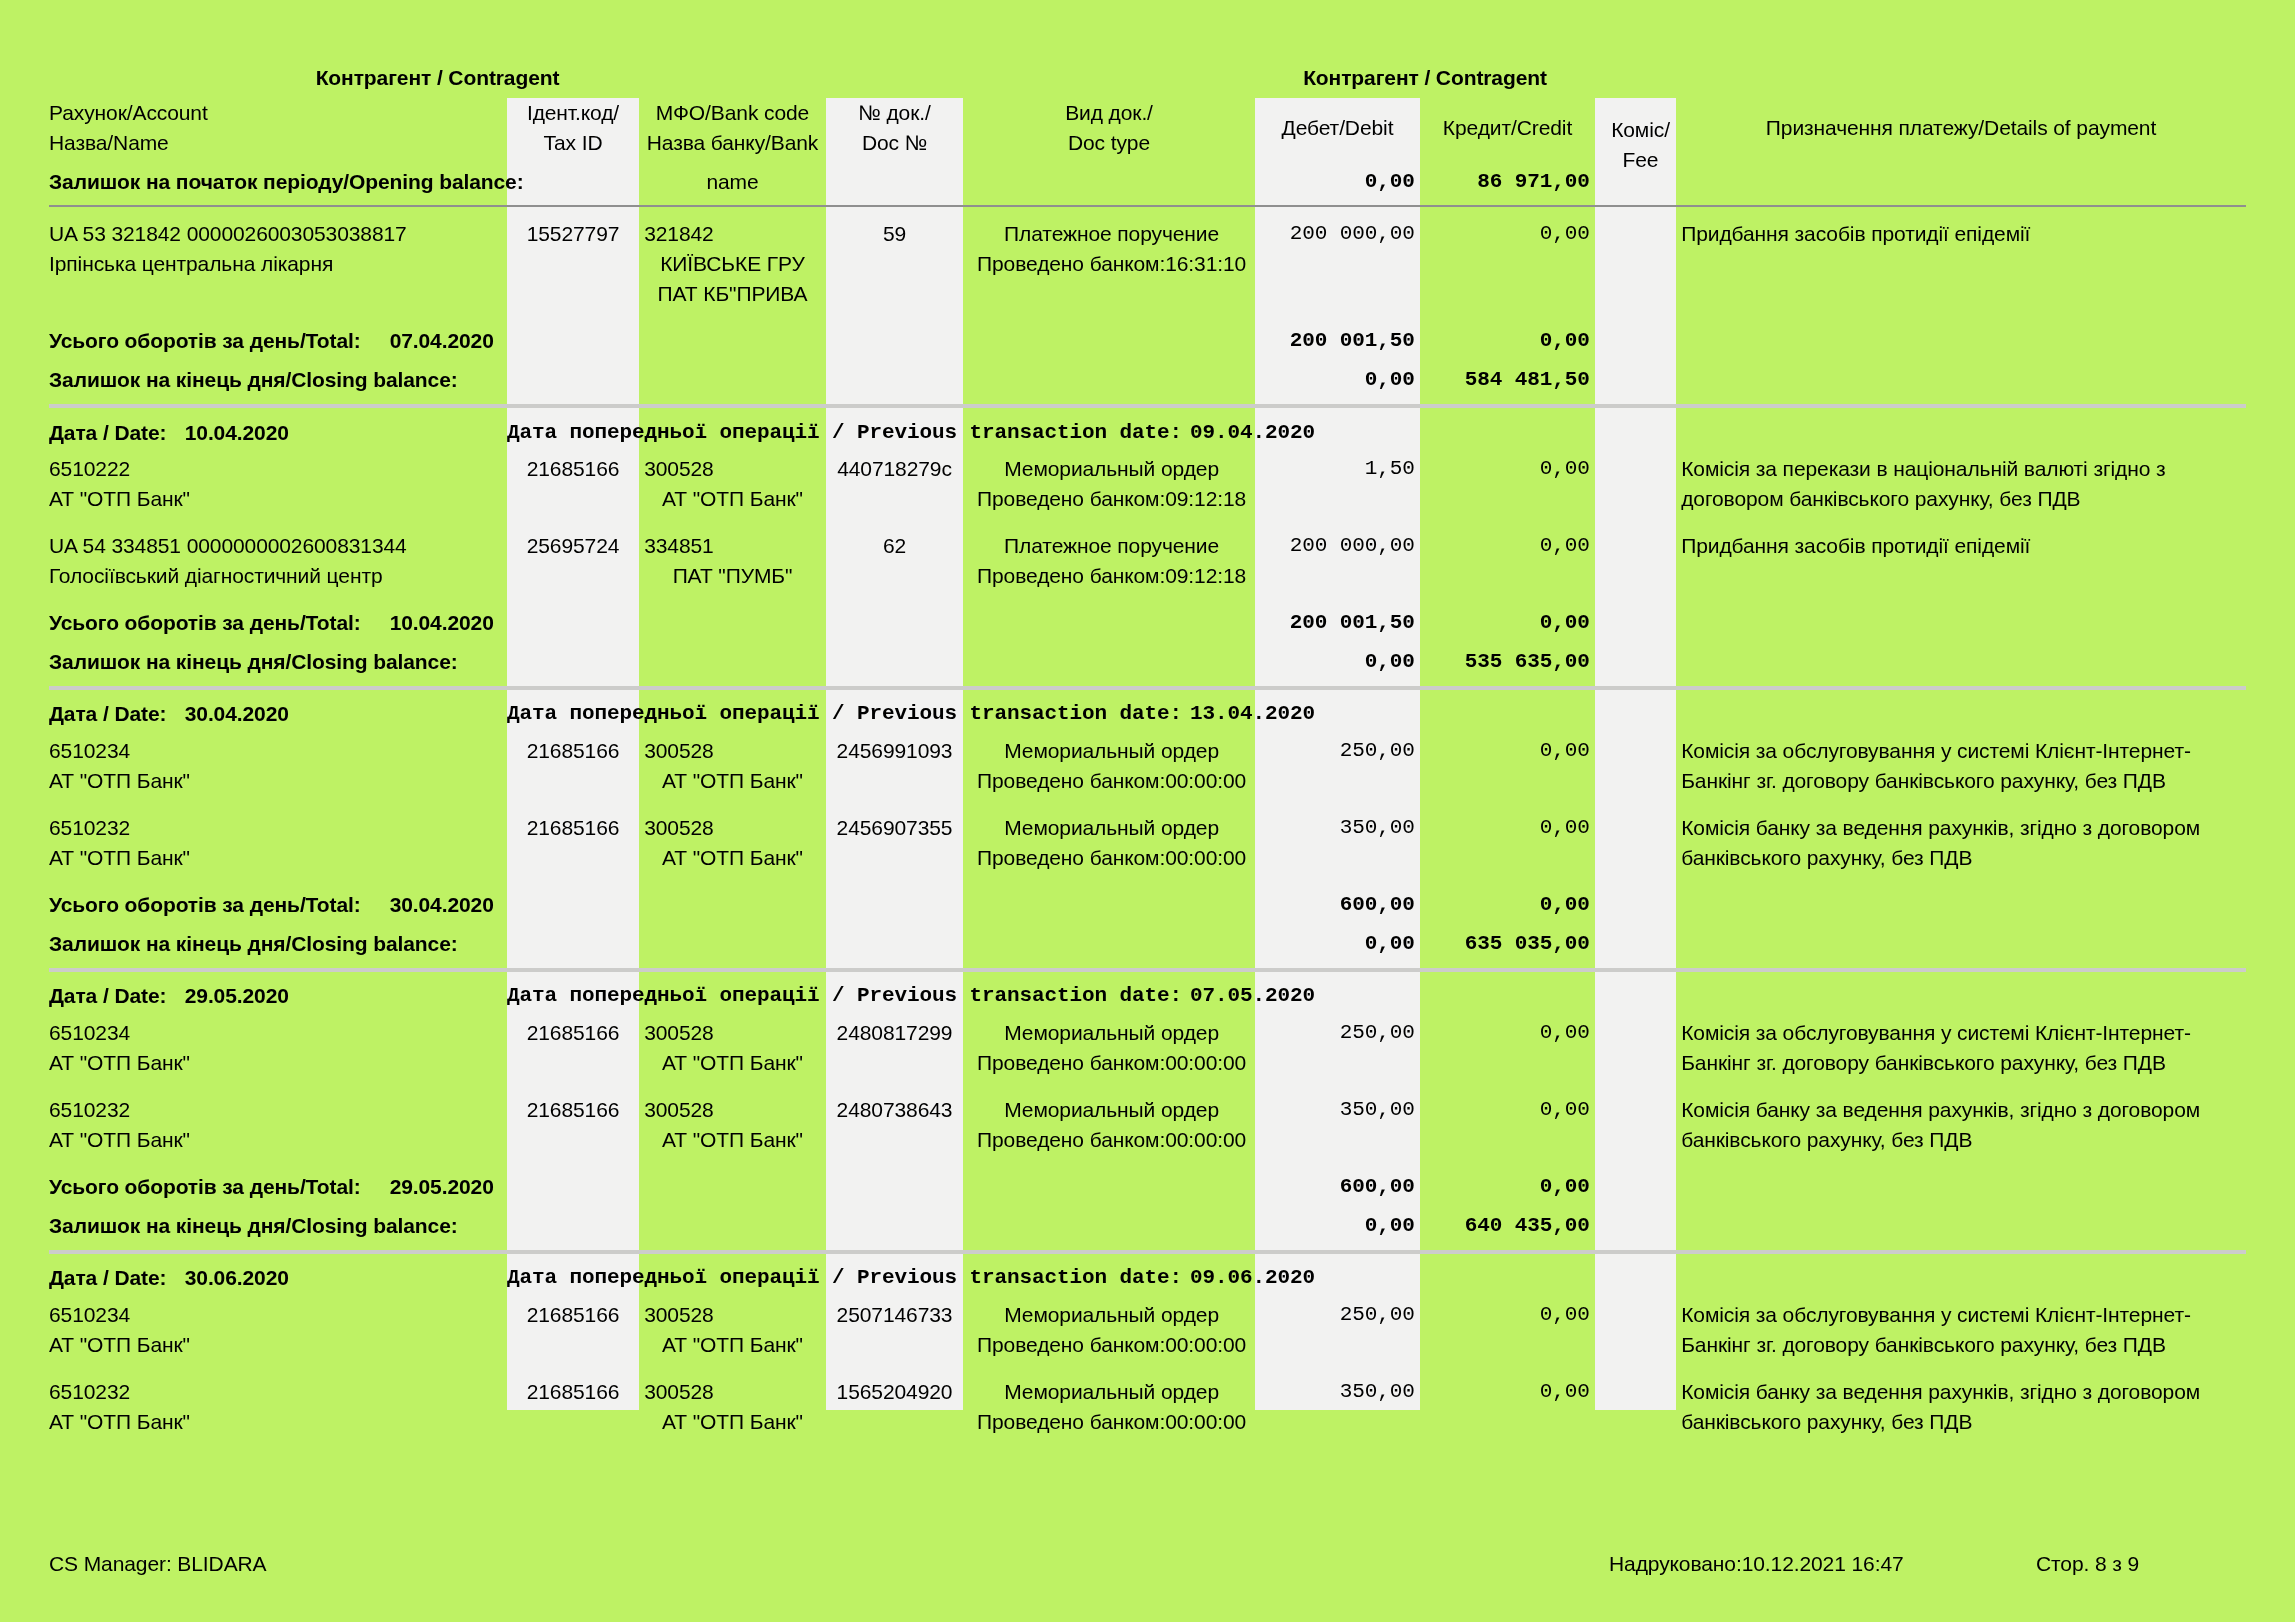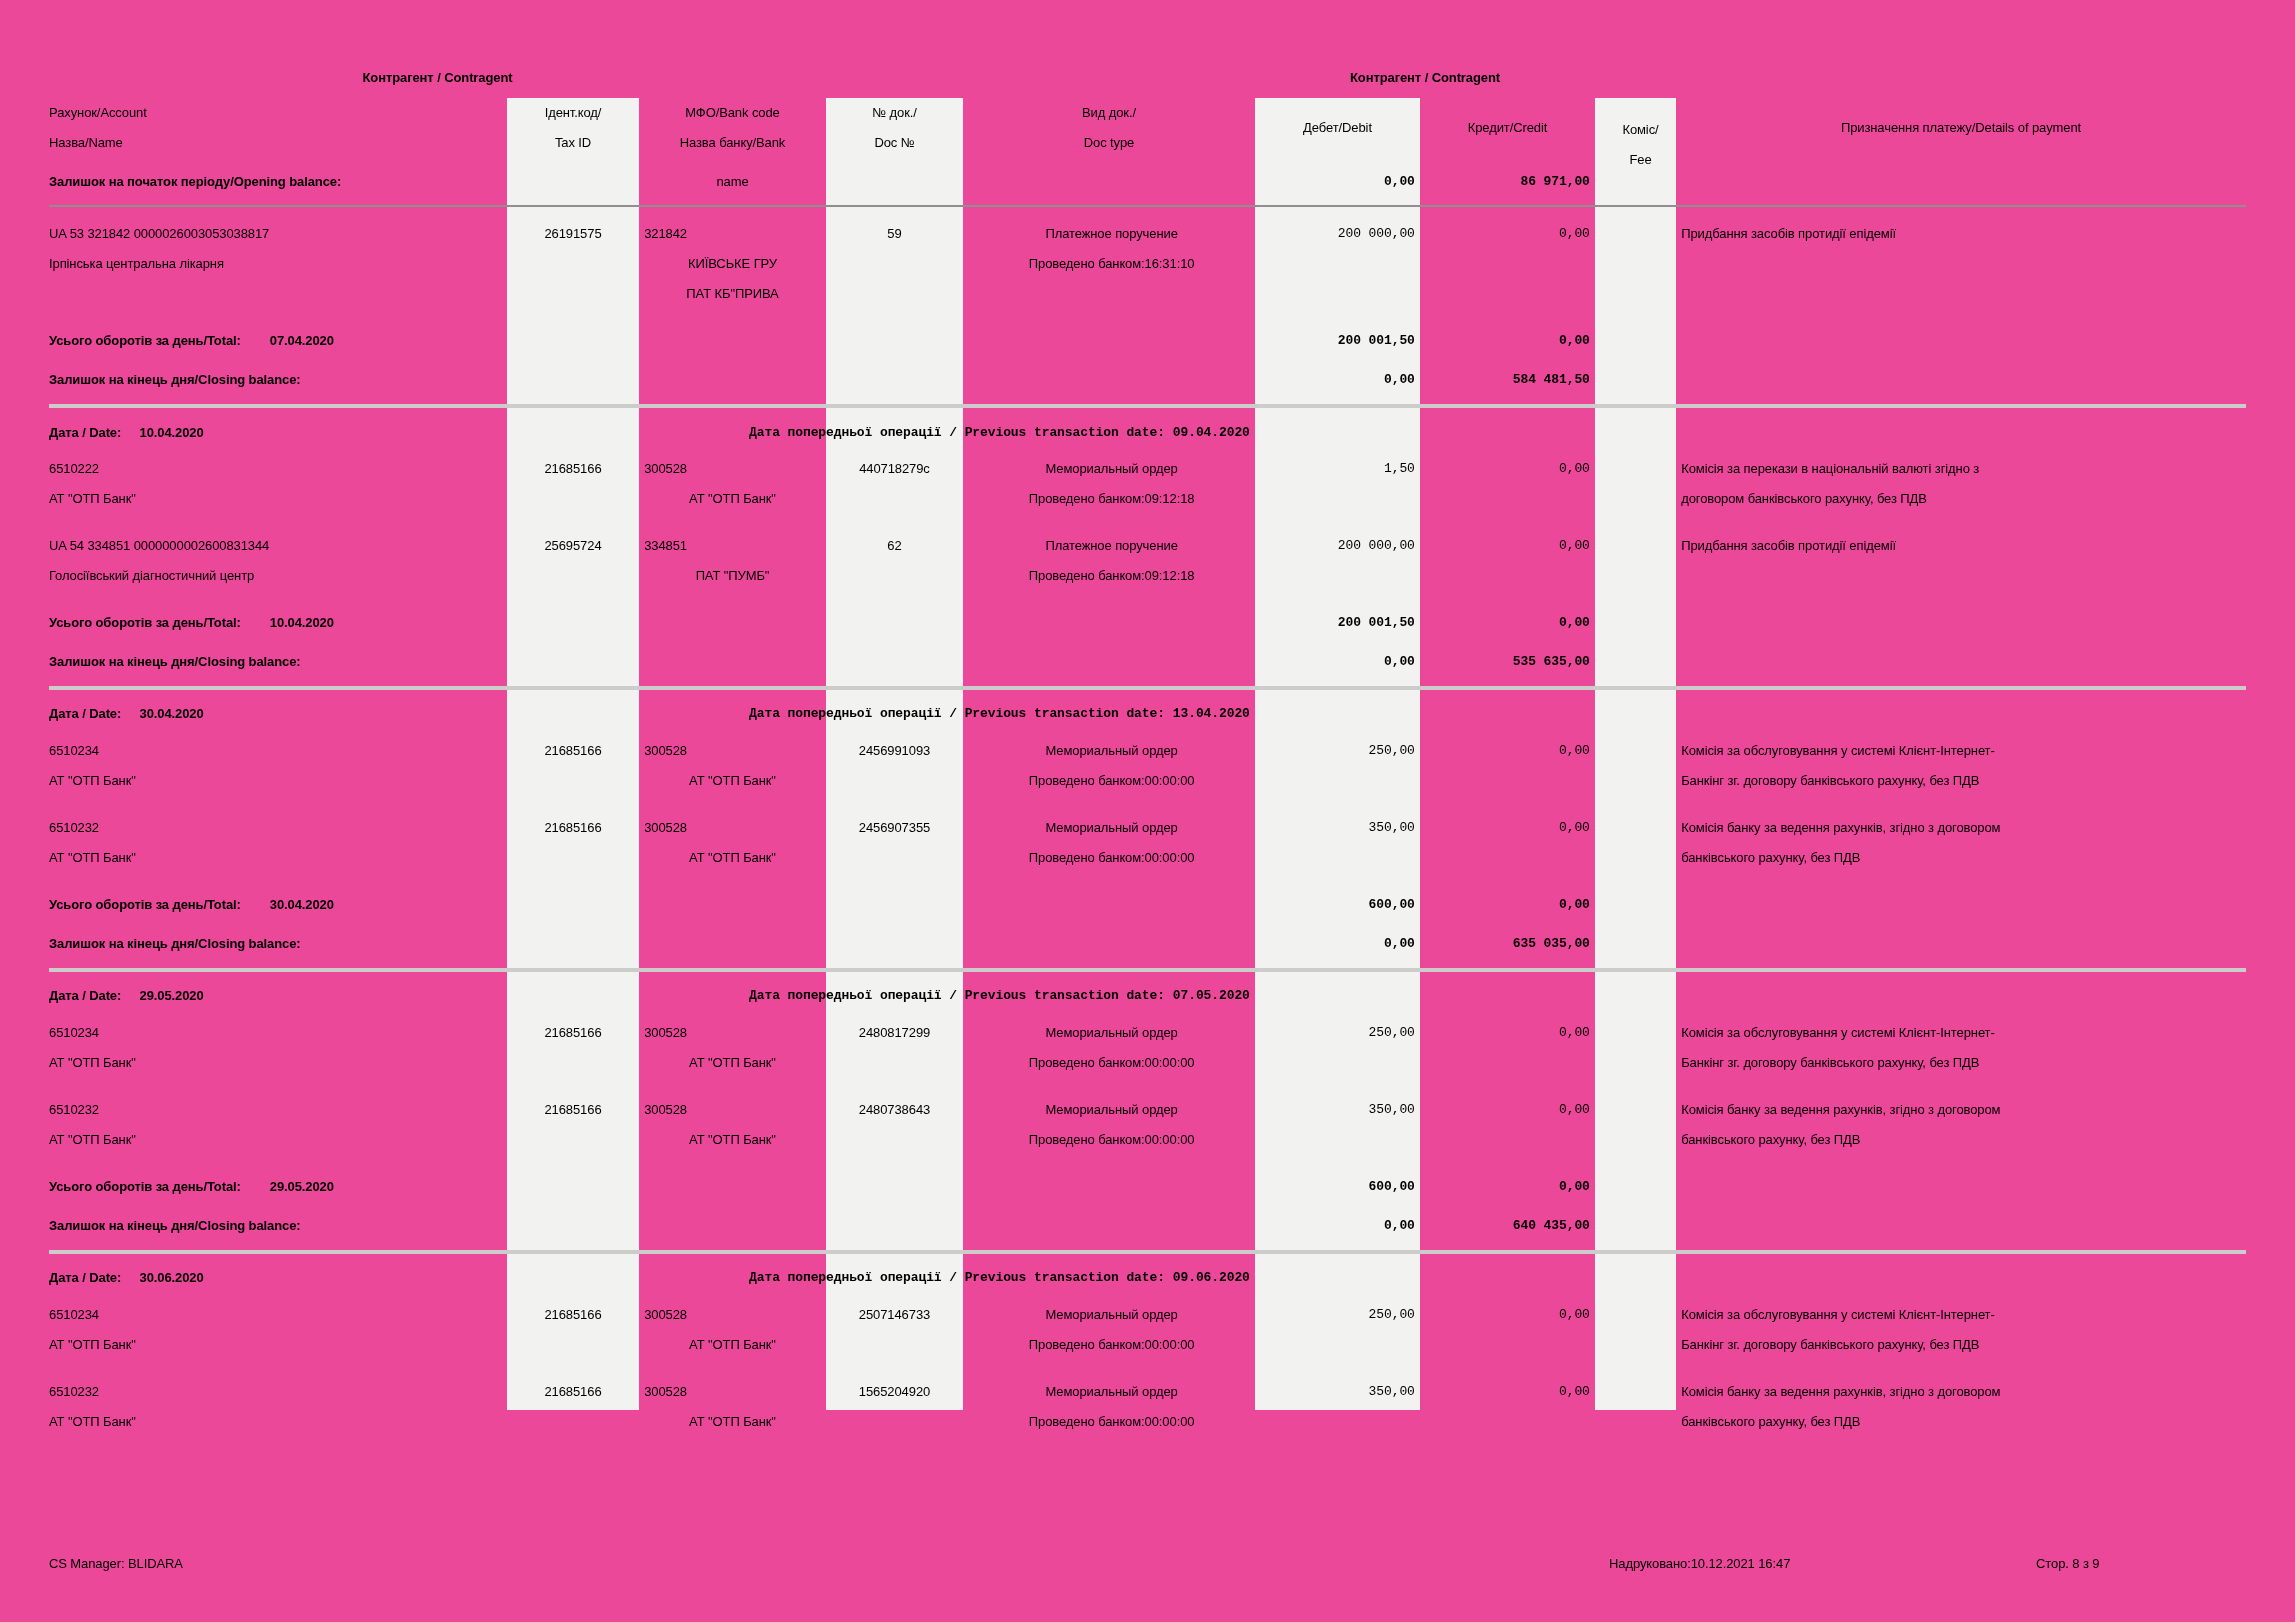--- a/index.html
+++ b/index.html
@@ -1,18 +1,18 @@
 <!DOCTYPE html>
 <html style="font-size:10.5px"><head>
 <meta charset="utf-8">
 <style>
   html,body{margin:0;padding:0;background:#ffffff;}
   #doc{
-    position:relative;width:2295px;height:1622px;background:#ec4899;overflow:hidden;
-    font-family:"Liberation Sans", sans-serif;color:#000;font-size:13px;letter-spacing:-0.1px;
+    position:relative;width:2295px;height:1622px;background:#bef264;overflow:hidden;
+    font-family:"Liberation Sans", sans-serif;color:#000;font-size:21px;letter-spacing:-0.1px;
   }
   .stripe{position:absolute;top:98px;height:1312px;background:#f2f2f1;z-index:0;}
   #content{position:absolute;left:49px;top:63px;width:2197px;z-index:1;}
   .row{display:grid;grid-template-columns:458px 132px 187px 137px 292px 165px 175px 81px 570px;}
   .ln{line-height:30px;white-space:nowrap;}
   .b{font-weight:bold;}
   .c1{grid-column:1;} .c2{grid-column:2;} .c3{grid-column:3;} .c4{grid-column:4;} .c5{grid-column:5;text-align:center;}
   .c6{grid-column:6;} .c7{grid-column:7;} .c8{grid-column:8;} .c9{grid-column:9;}
   .g12{grid-column:1/3;} .g13{grid-column:1/4;} .g25{grid-column:2/6;} .g67{grid-column:6/8;}
   .center{text-align:center;}
@@ -76,21 +76,21 @@
     </div>
 
     <div class="rule"></div>
 
     <div class="row tx">
       <div class="c1">
         <div class="ln">UA 53 321842 0000026003053038817</div>
         <div class="ln">Ірпінська центральна лікарня</div>
       </div>
       <div class="c2 center">
-        <div class="ln">26191575</div>
+        <div class="ln">15527797</div>
       </div>
       <div class="c3">
         <div class="ln padL">321842</div>
         <div class="ln center">КИЇВСЬКЕ ГРУ</div>
         <div class="ln center">ПАТ КБ"ПРИВА</div>
       </div>
       <div class="c4 center">
         <div class="ln">59</div>
       </div>
       <div class="c5">

